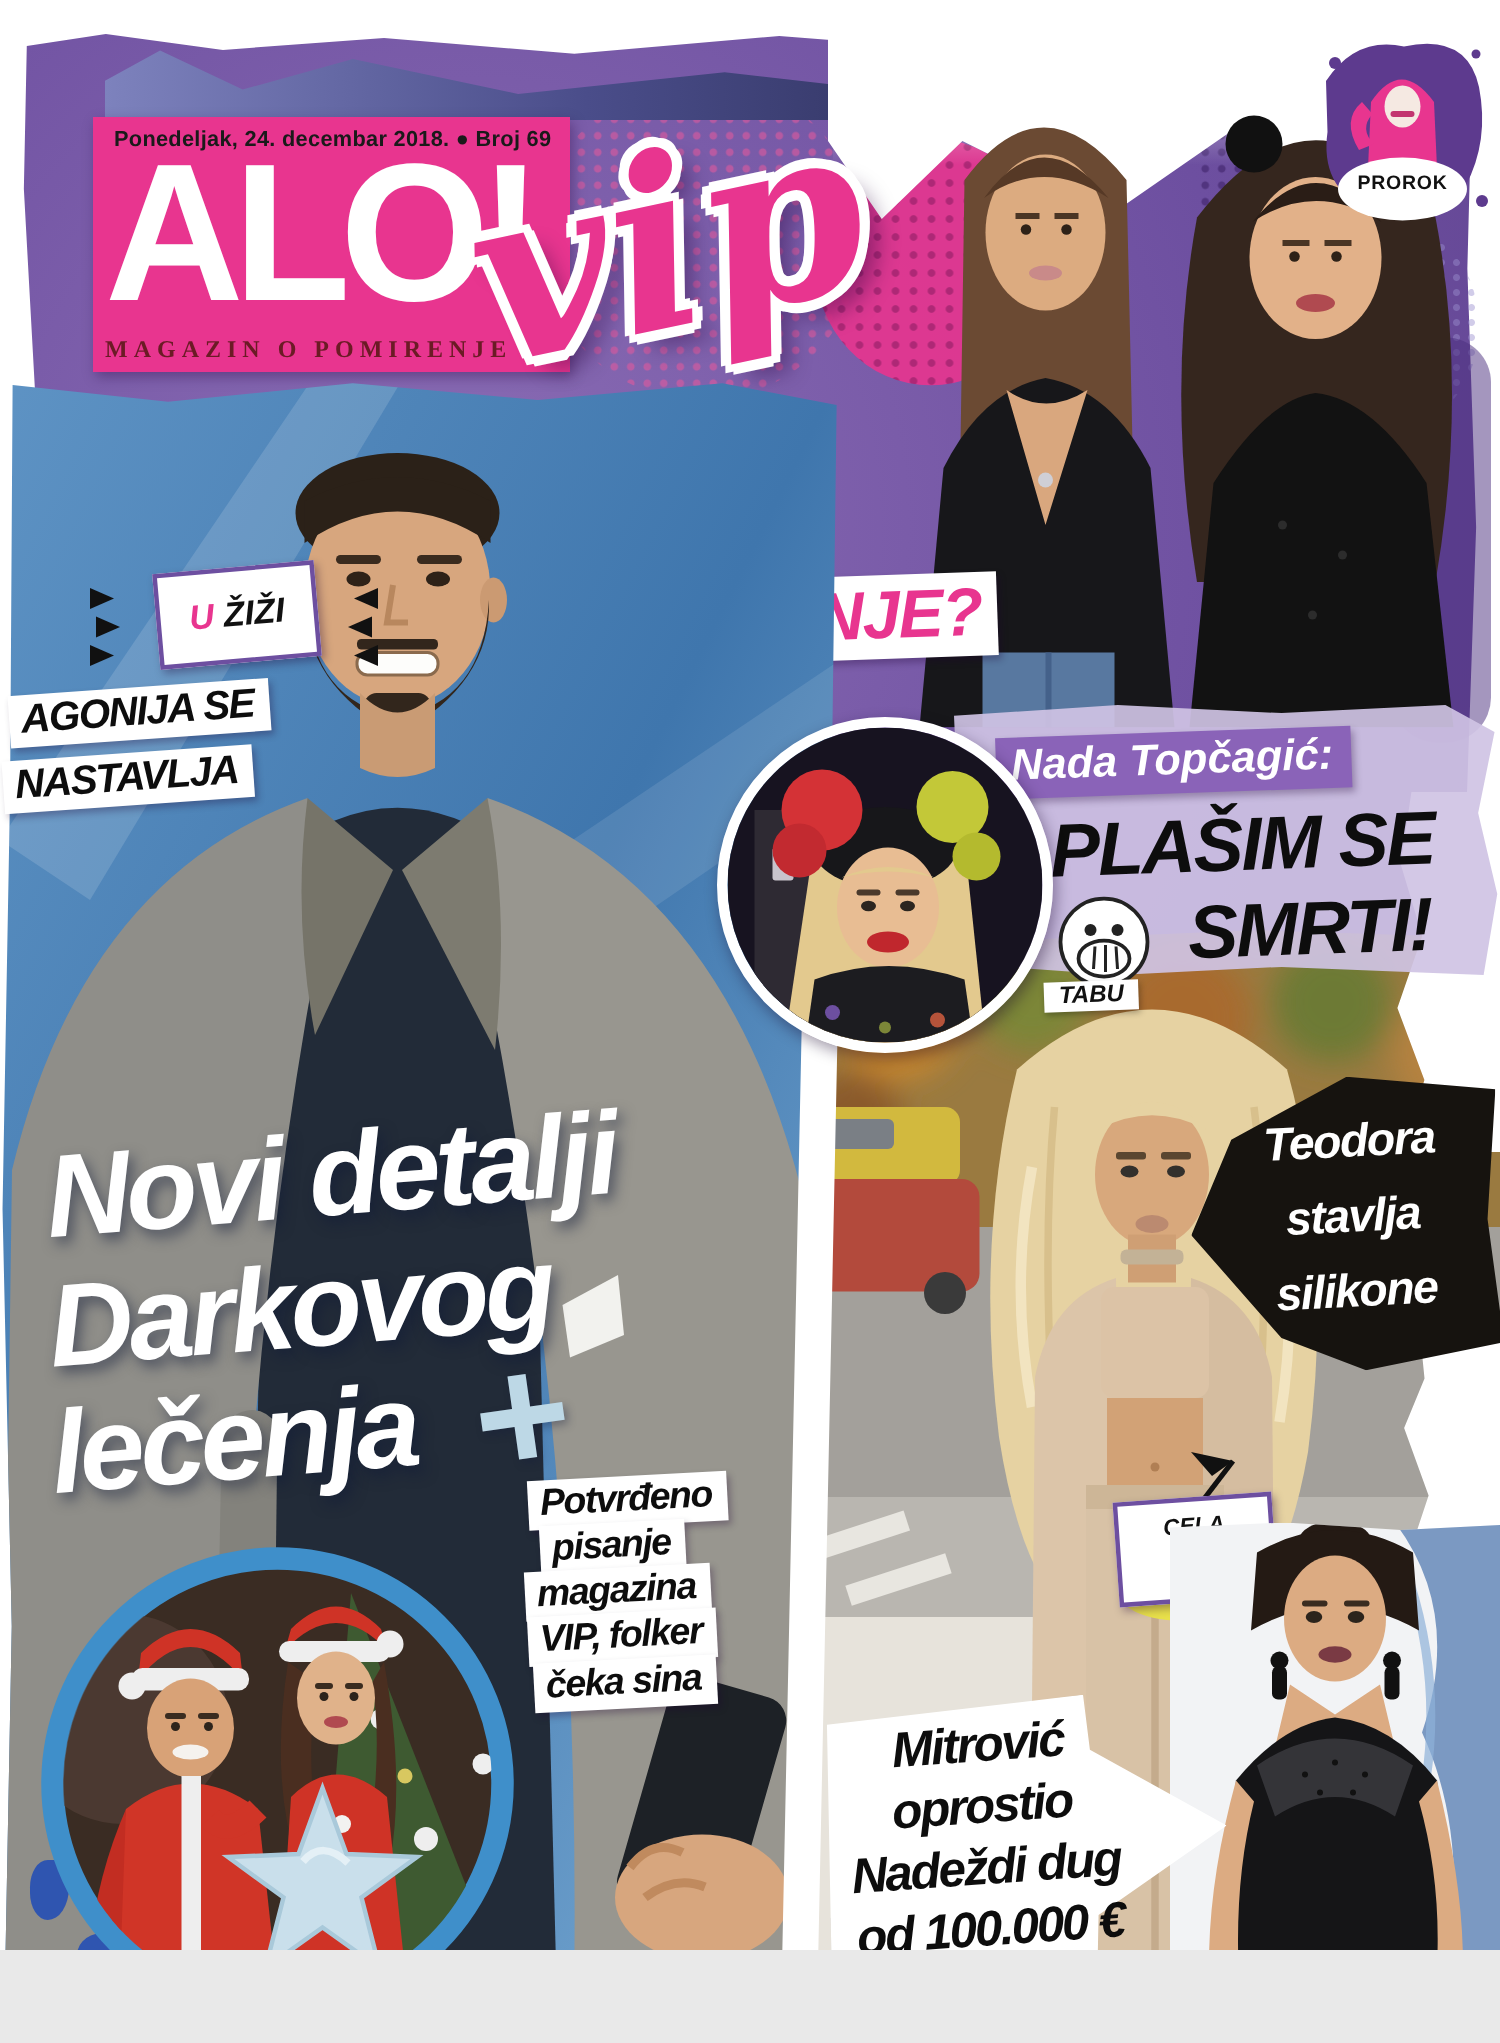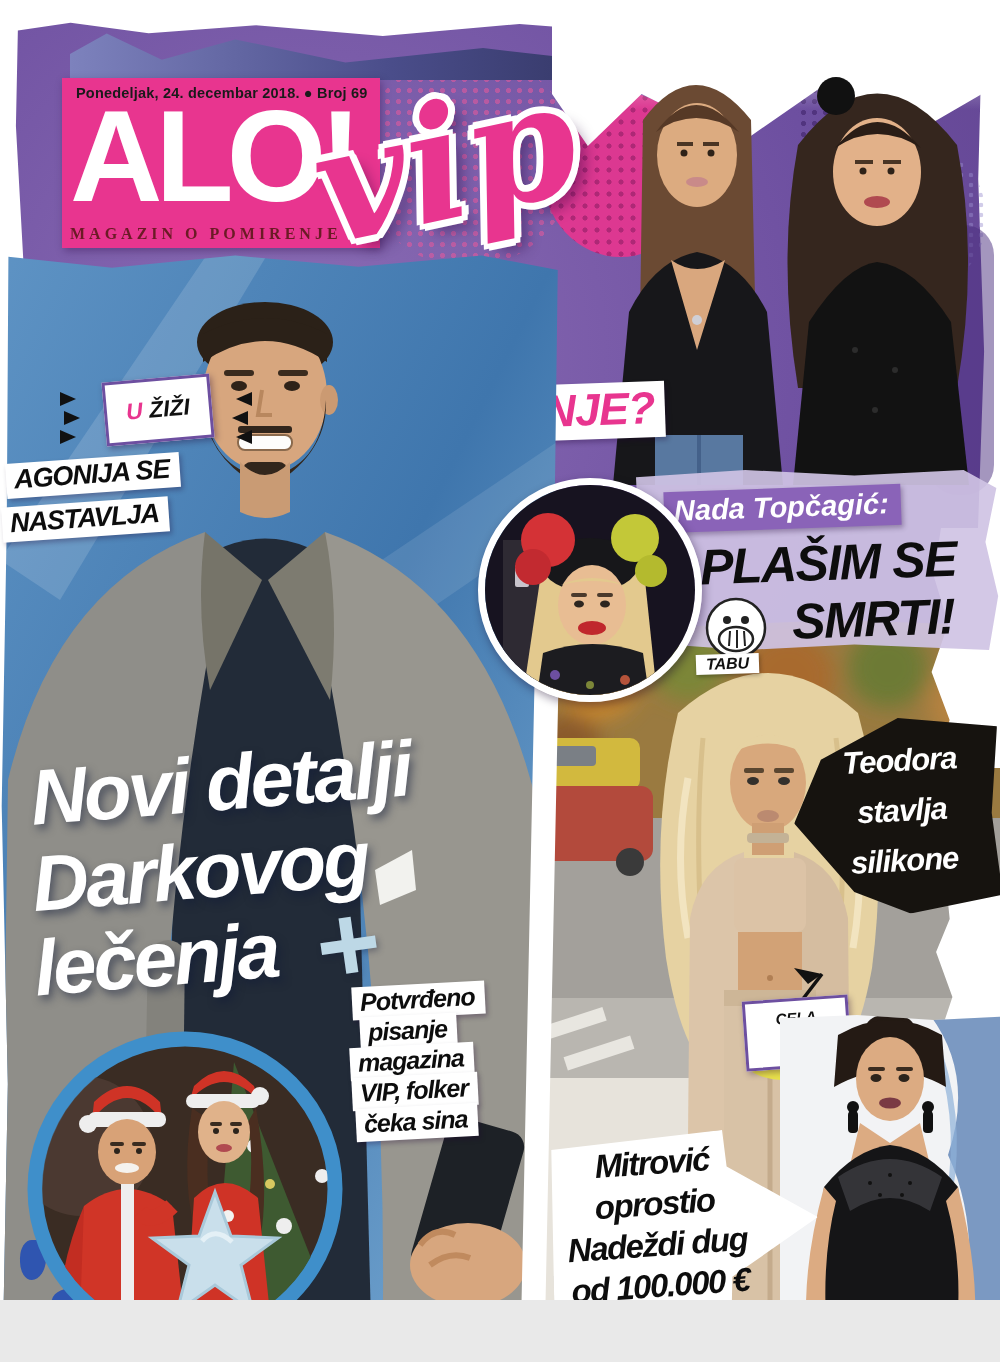--- a/index.html
+++ b/index.html
@@ -94,20 +94,34 @@
     </svg>
   </div>
 
   <div class="abs masthead">
     <div class="dateline">Ponedeljak, 24. decembar 2018. ● Broj 69</div>
     <div class="alo">ALO!</div>
     <div class="tagline">MAGAZIN O POMIRENJE</div>
   </div>
   <div class="abs viplogo">vip</div>
 
+  <div class="abs" style="left:876px;top:22px;width:118px;height:132px;">
+    <svg width="118" height="132" viewBox="0 0 118 132">
+      <path d="M8,32 Q28,2 60,9 Q102,0 110,36 Q117,72 101,102 Q70,128 34,117 Q4,102 9,66Z" fill="#5d3a8e"></path>
+      <circle cx="14" cy="20" r="4" fill="#5d3a8e"></circle>
+        <circle cx="108" cy="14" r="3" fill="#5d3a8e"></circle>
+        <circle cx="112" cy="112" r="4" fill="#5d3a8e"></circle>
+      <path d="M38,46 Q58,16 80,46 L82,90 L36,90Z" fill="#e8358f"></path>
+      <ellipse cx="59" cy="49" rx="12" ry="14" fill="#f5e9e2"></ellipse>
+      <rect x="51" y="52" width="16" height="4" rx="2" fill="#c2356f"></rect>
+      <path d="M30,78 Q18,58 32,46 L39,54 Q30,64 40,74Z" fill="#e8358f"></path>
+      <ellipse cx="59" cy="104" rx="43" ry="21" fill="#ffffff"></ellipse>
+    </svg>
+    <div class="abs" style="left:0;top:92px;width:118px;text-align:center;font-size:13px;font-weight:bold;letter-spacing:.5px;color:#111;">PROROK</div>
+  </div>
 
   <div class="wstrip" style="left:360px;top:286px;font-size:41px;transform:rotate(-2deg);">Ceca i</div>
   <div class="wstrip" style="left:360px;top:334px;font-size:41px;transform:rotate(-2deg);">Dragana:</div>
   <div class="wstrip" style="left:364px;top:386px;font-size:45px;color:var(--brand-pink,#e8358f);transform:rotate(-2deg);">POMIRENJE?</div>
   <div class="wstrip" style="left:364px;top:441px;font-size:45px;background:var(--brand-pink,#e8358f);color:#fff;transform:rotate(-2deg);">NIKAD!</div>
 
   <div class="photo" style="left:0;top:250px;width:560px;height:1112px;clip-path:polygon(1.5% 0.6%,20% 1.6%,42% 0.5%,64% 1.5%,86% 0.5%,99.6% 1.8%,99% 25%,99.7% 50%,98.8% 75%,99.5% 97.5%,80% 98.8%,60% 97.8%,38% 99%,16% 97.9%,0.5% 98.8%,1.4% 75%,0.3% 50%,1.2% 25%);">
     <svg width="560" height="1112" viewBox="0 0 560 1112" preserveAspectRatio="none">
       <defs>
         <linearGradient id="dbg" x1="0" y1="0" x2="1" y2="1">

